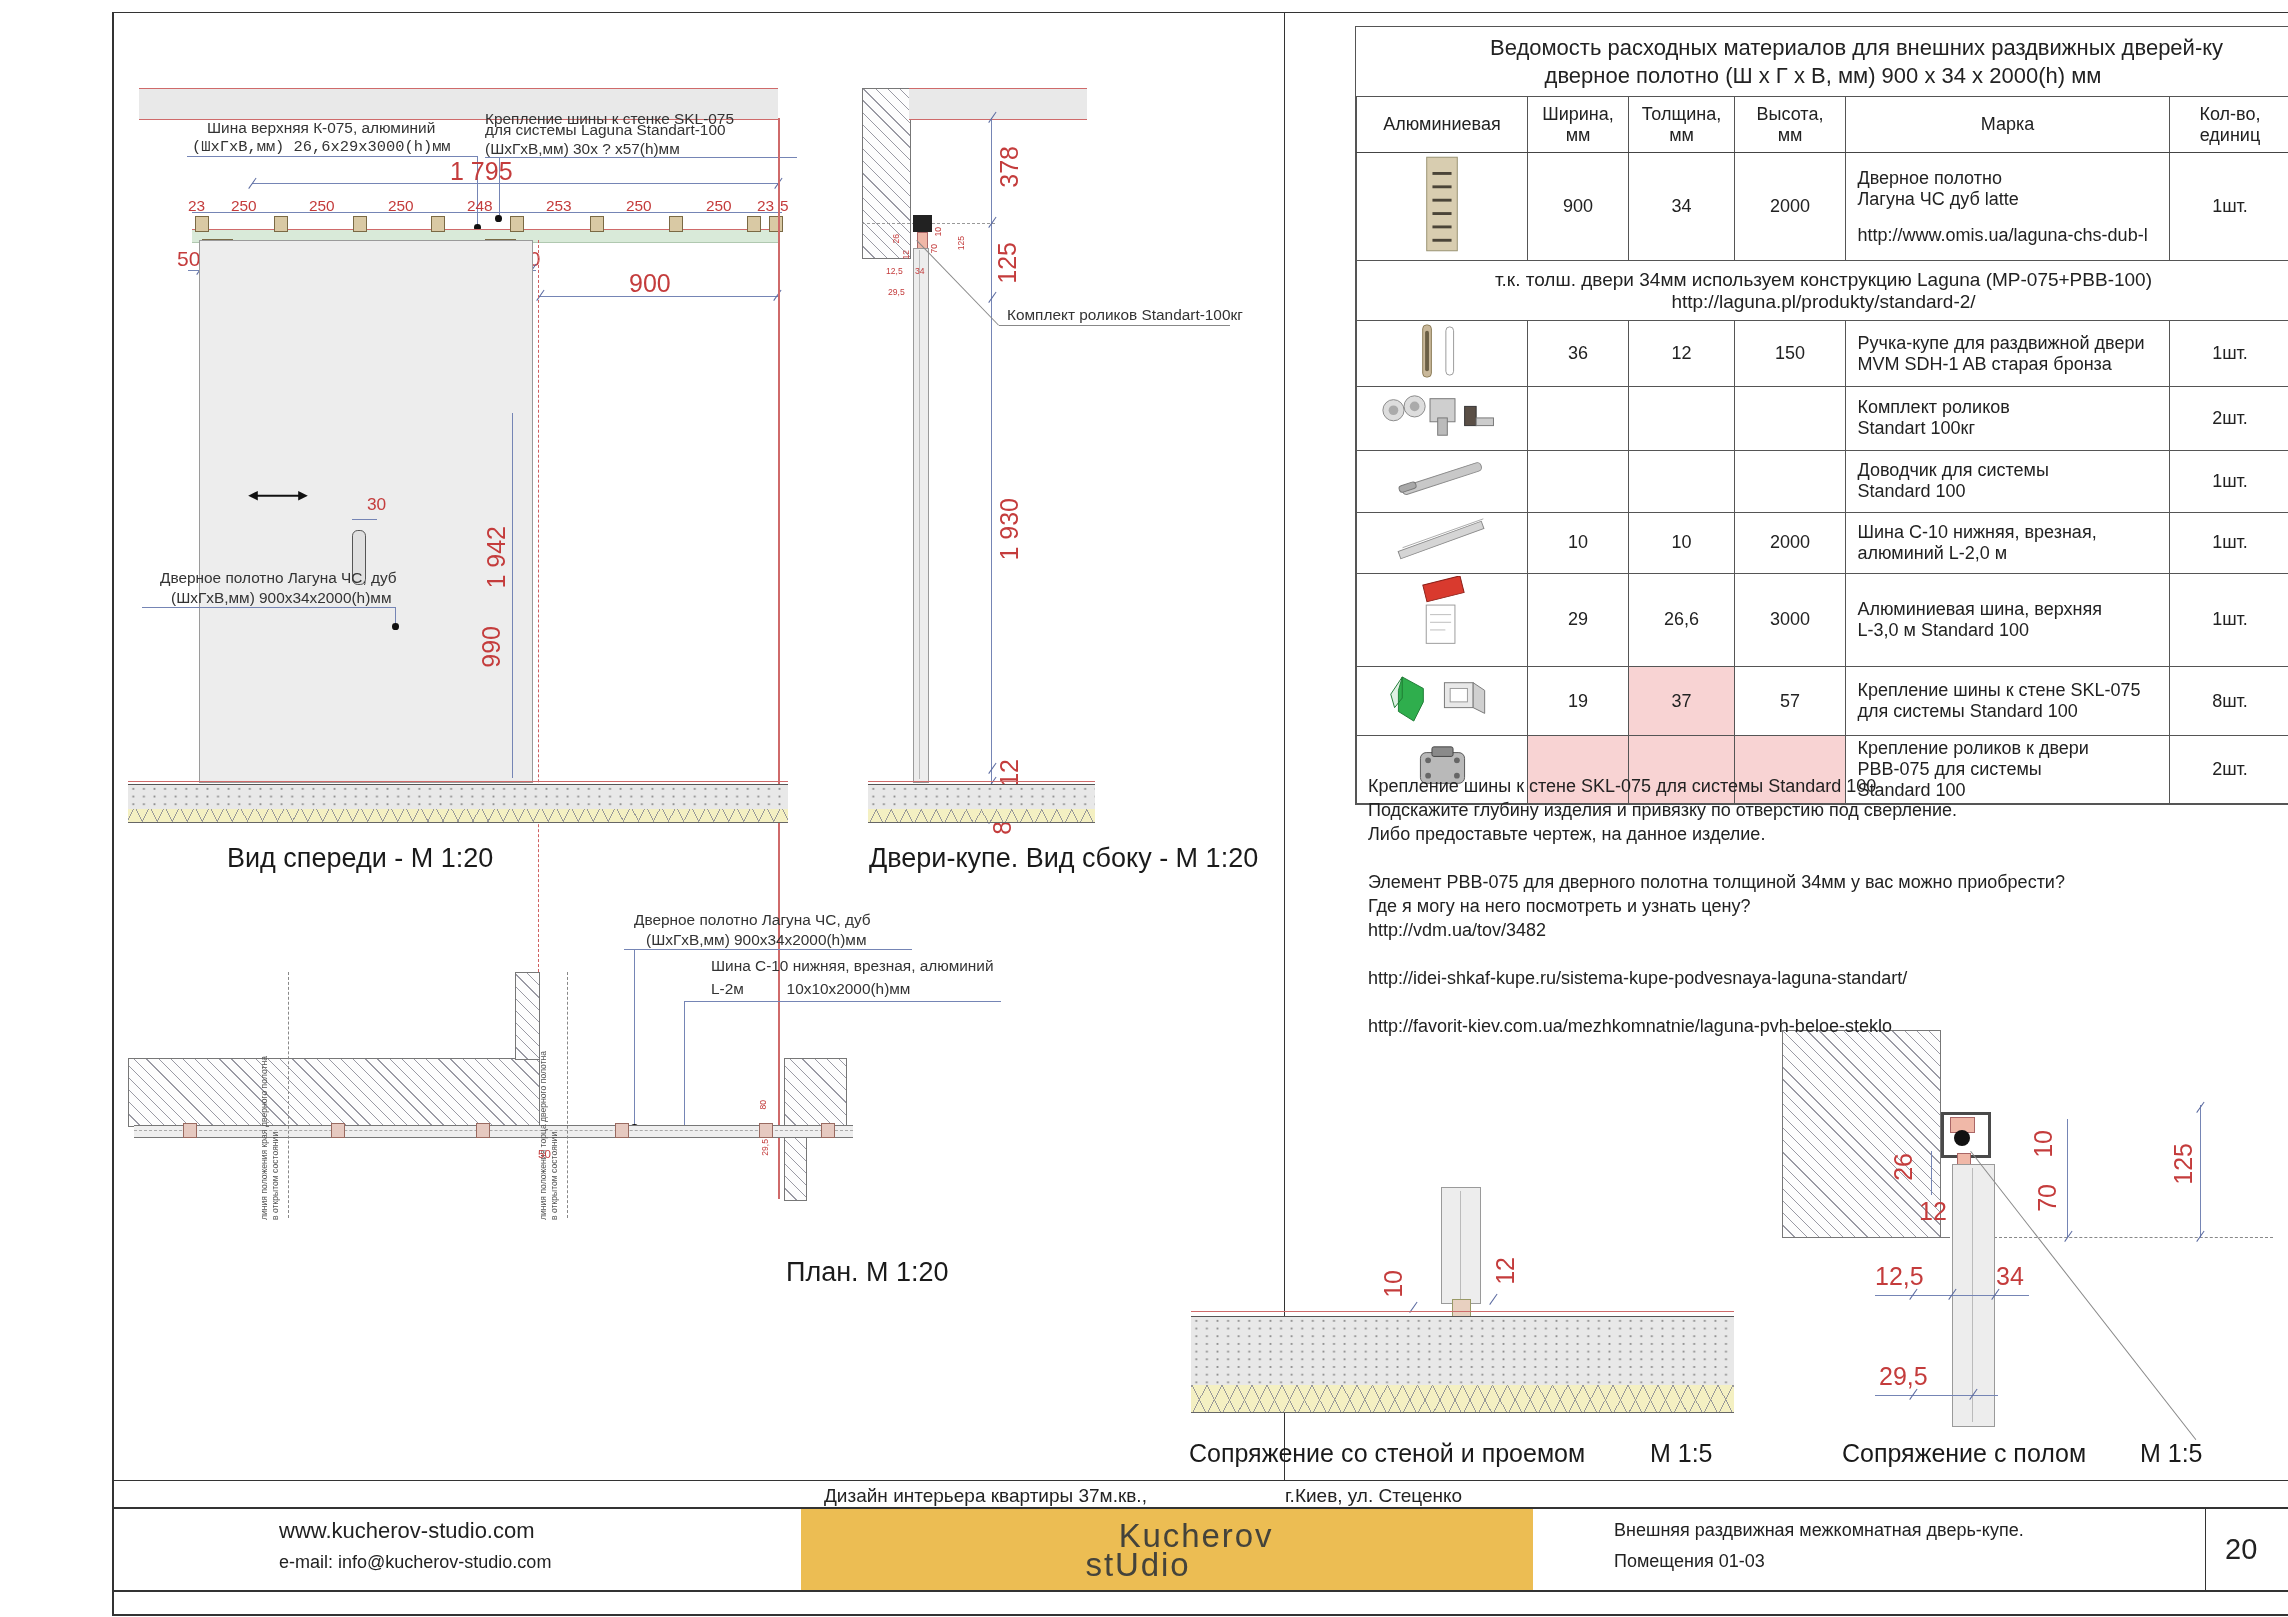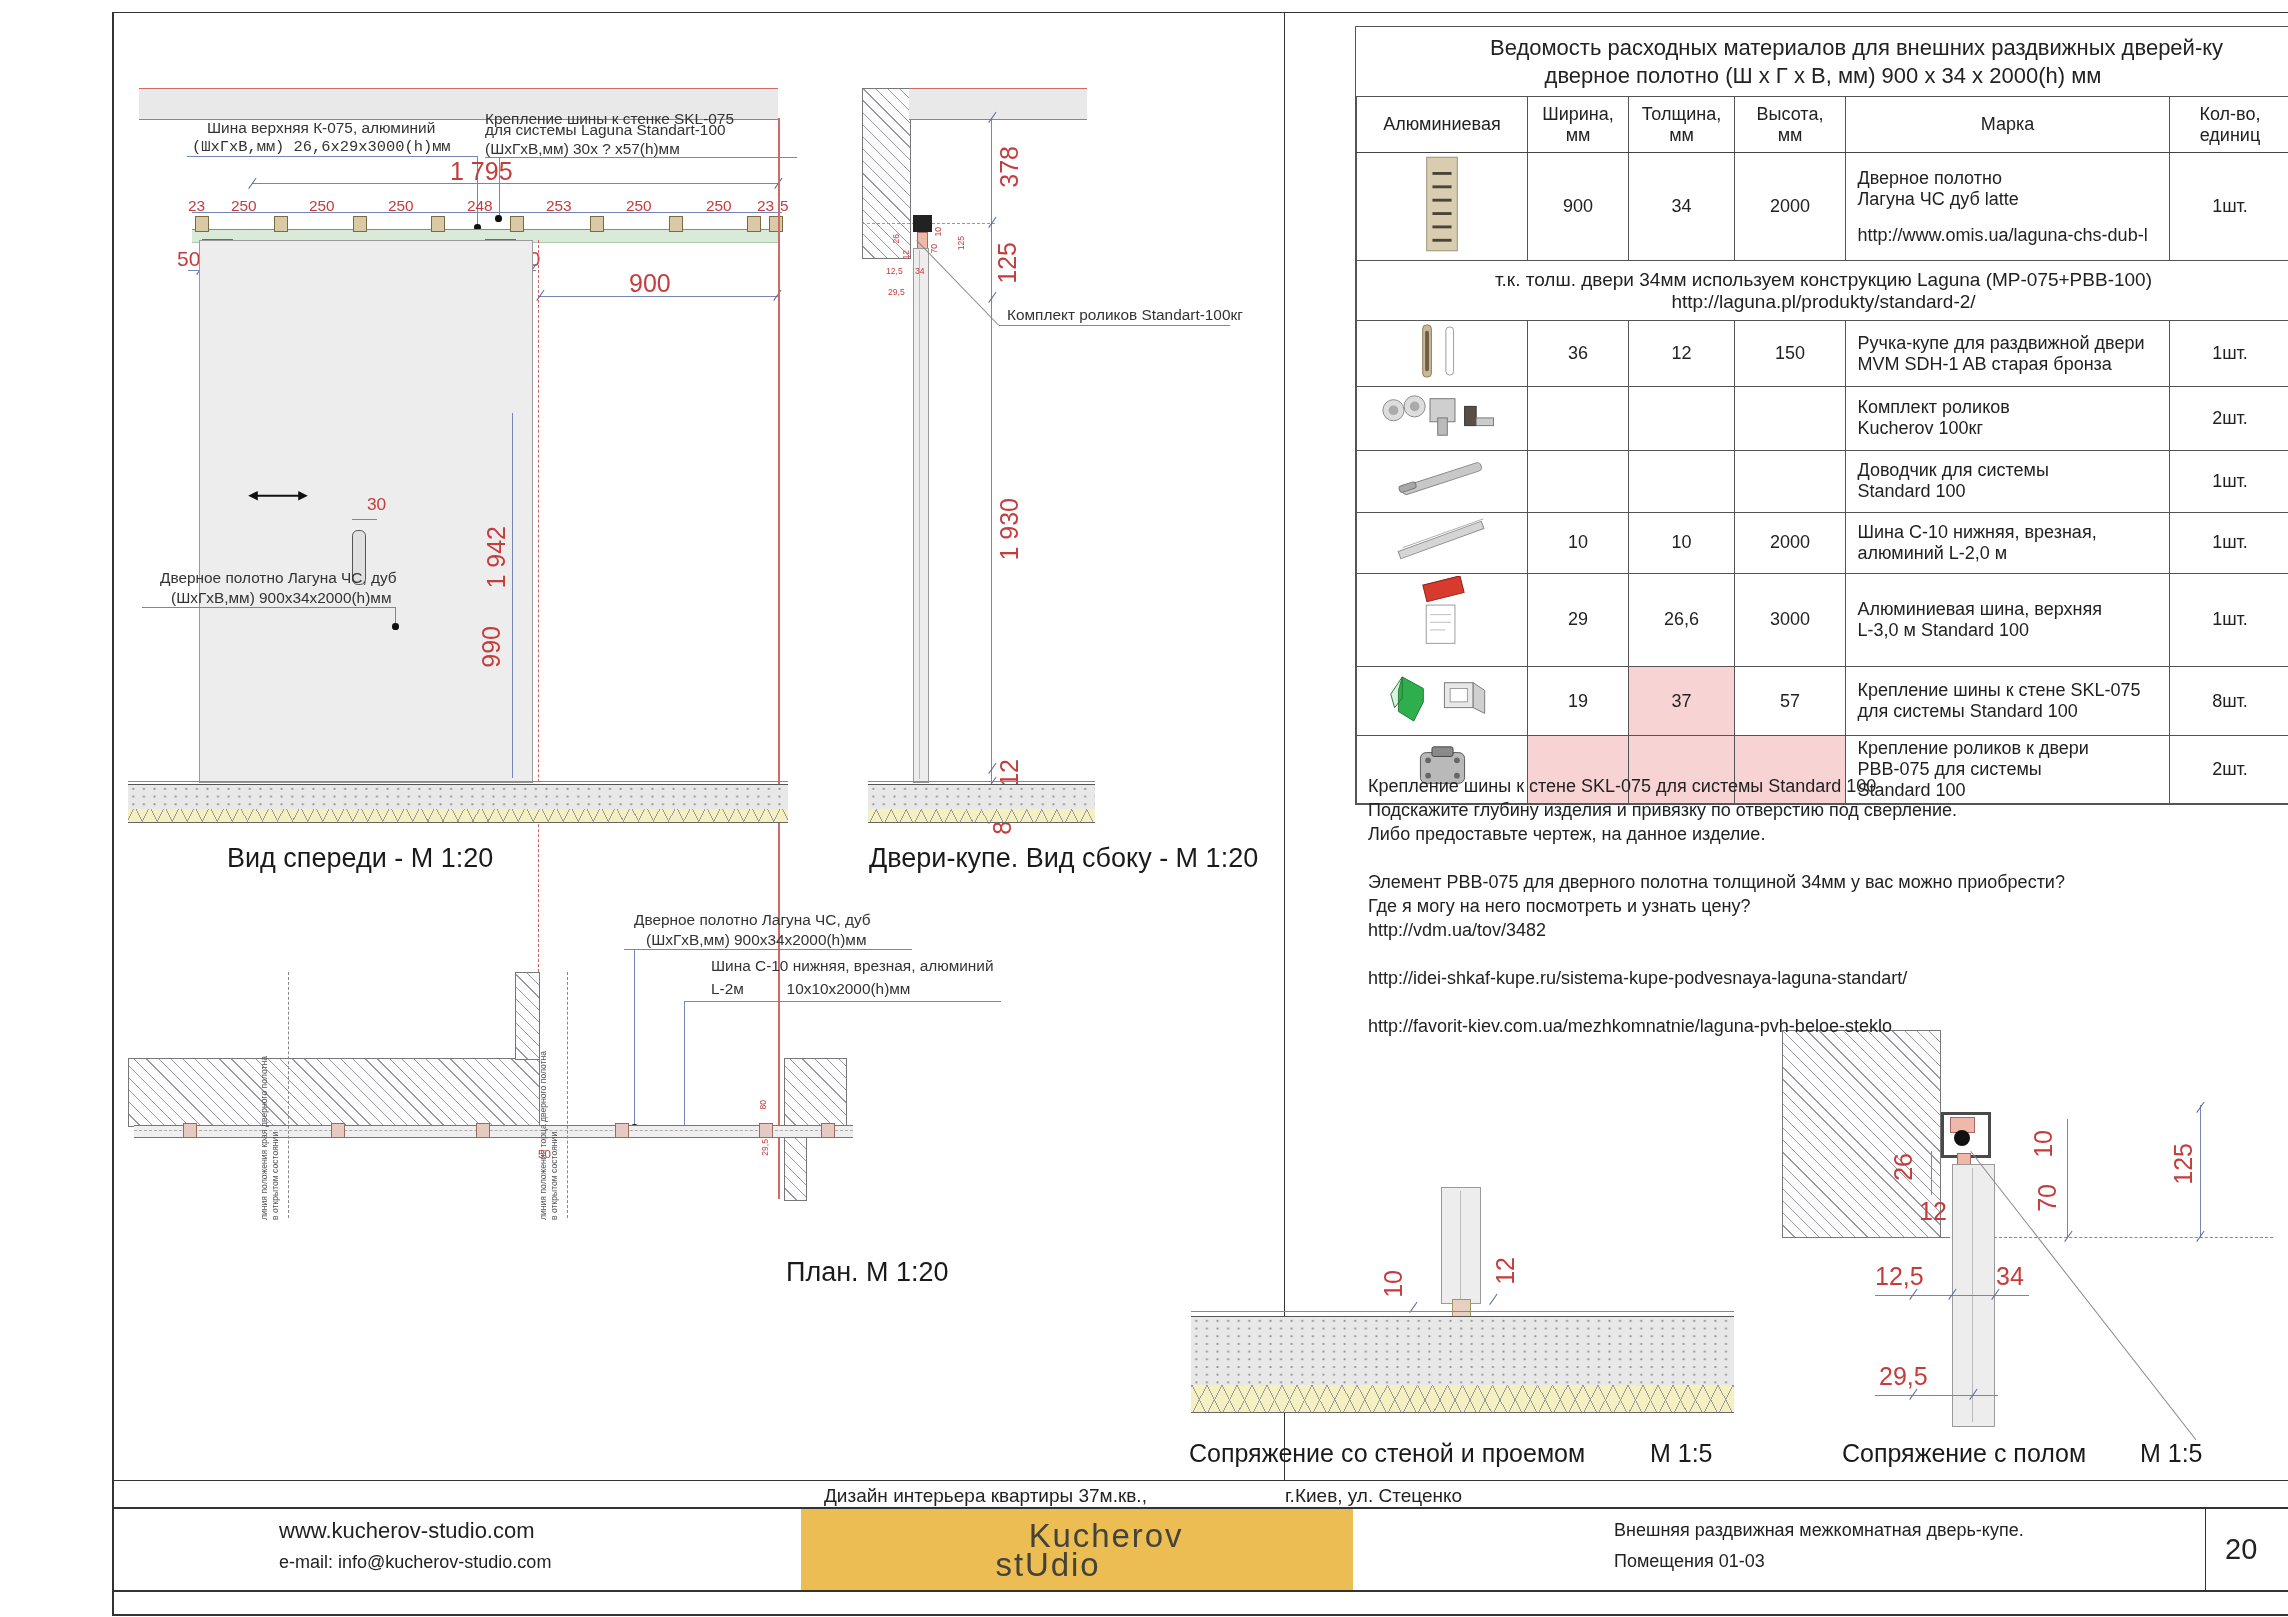--- a/index.html
+++ b/index.html
@@ -47,21 +47,21 @@
   table.spec td{border:1px solid #555;font-size:18px;text-align:center;vertical-align:middle;
                 padding:1.9px 3.8px;overflow:hidden;}
   table.spec tr.hdr td{border-bottom:1.9px solid #444;white-space:pre-line;font-size:18px;}
   table.spec td.marka{text-align:left;padding-left:11.5px;white-space:pre-line;}
   table.spec td.pink{background:#f8d3d3;}
   table.spec td.mrg{white-space:pre-line;font-size:19px;border-left:1px solid #555;}
   .notes{position:absolute;left:1368px;top:774px;width:913px;font-size:18px;line-height:24px;
          white-space:pre-line;color:#222;}
   
   .foot-txt{position:absolute;font-size:18px;color:#222;white-space:nowrap;}
-  #logo{position:absolute;left:801px;top:1509px;width:552px;height:81px;background:#ecbd53;
+  #logo{position:absolute;left:801px;top:1509px;width:732px;height:81px;background:#ecbd53;
         display:flex;align-items:center;justify-content:center;flex-direction:column;}
   #logo .l1{font-size:33px;letter-spacing:1.9px;color:#44433b;line-height:29px;margin-left:58px;}
   #logo .l2{font-size:33px;letter-spacing:1.9px;color:#44433b;line-height:29px;margin-left:-58px;}
 </style>
 </head>
 <body>
 
 <div id="sheet">
 
   <div class="ln" style="left:112px;top:11.5px;width:2176px;height:1.9px;"></div>
@@ -375,21 +375,21 @@
             <rect x="52" y="10" width="26" height="24" fill="#cfcfcf" stroke="#777"></rect>
             <rect x="60" y="30" width="10" height="18" fill="#bbb" stroke="#777"></rect>
             <rect x="88" y="18" width="12" height="20" fill="#5a4f46" stroke="#333"></rect>
             <rect x="100" y="30" width="18" height="8" fill="#ccc" stroke="#777"></rect>
           </svg>
         </td>
         <td></td>
         <td></td>
         <td></td>
         <td class="marka">Комплект роликов
-Kucherov 100кг</td>
+Standart 100кг</td>
         <td>2шт.</td>
       </tr>
       <tr style="height:62px;">
         <td>
           <svg width="106" height="48" viewBox="0 0 110 50">
             <rect x="12" y="20" width="86" height="9" rx="4" fill="#c8c8c8" stroke="#888" transform="rotate(-18 55 25)"></rect>
             <rect x="10" y="30" width="18" height="7" rx="3" fill="#a8a8a8" stroke="#777" transform="rotate(-18 19 33)"></rect>
           </svg>
         </td>
         <td></td>

